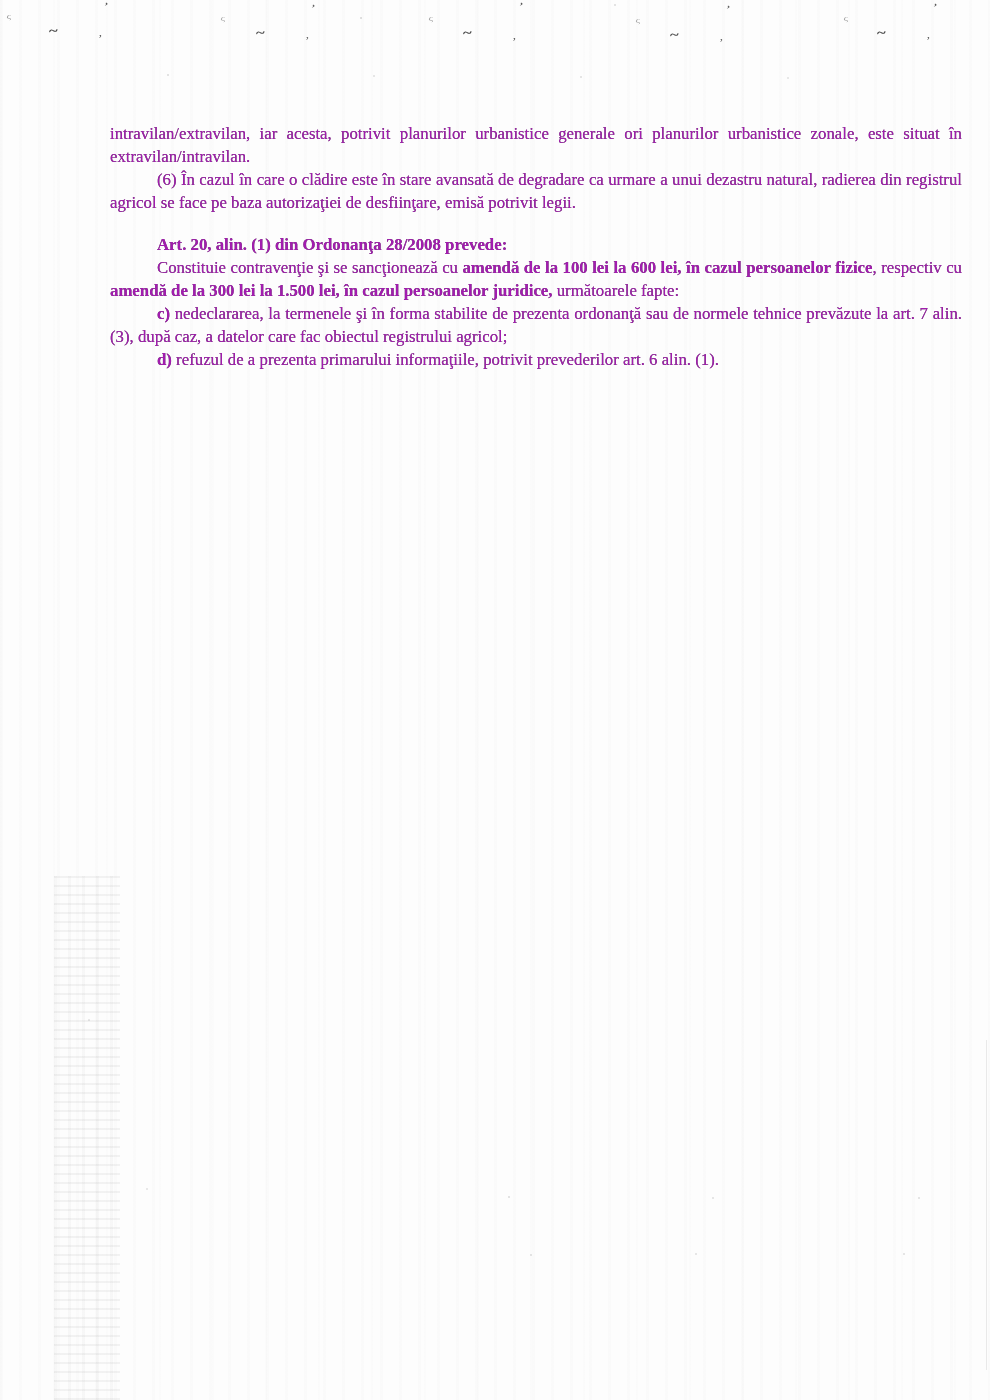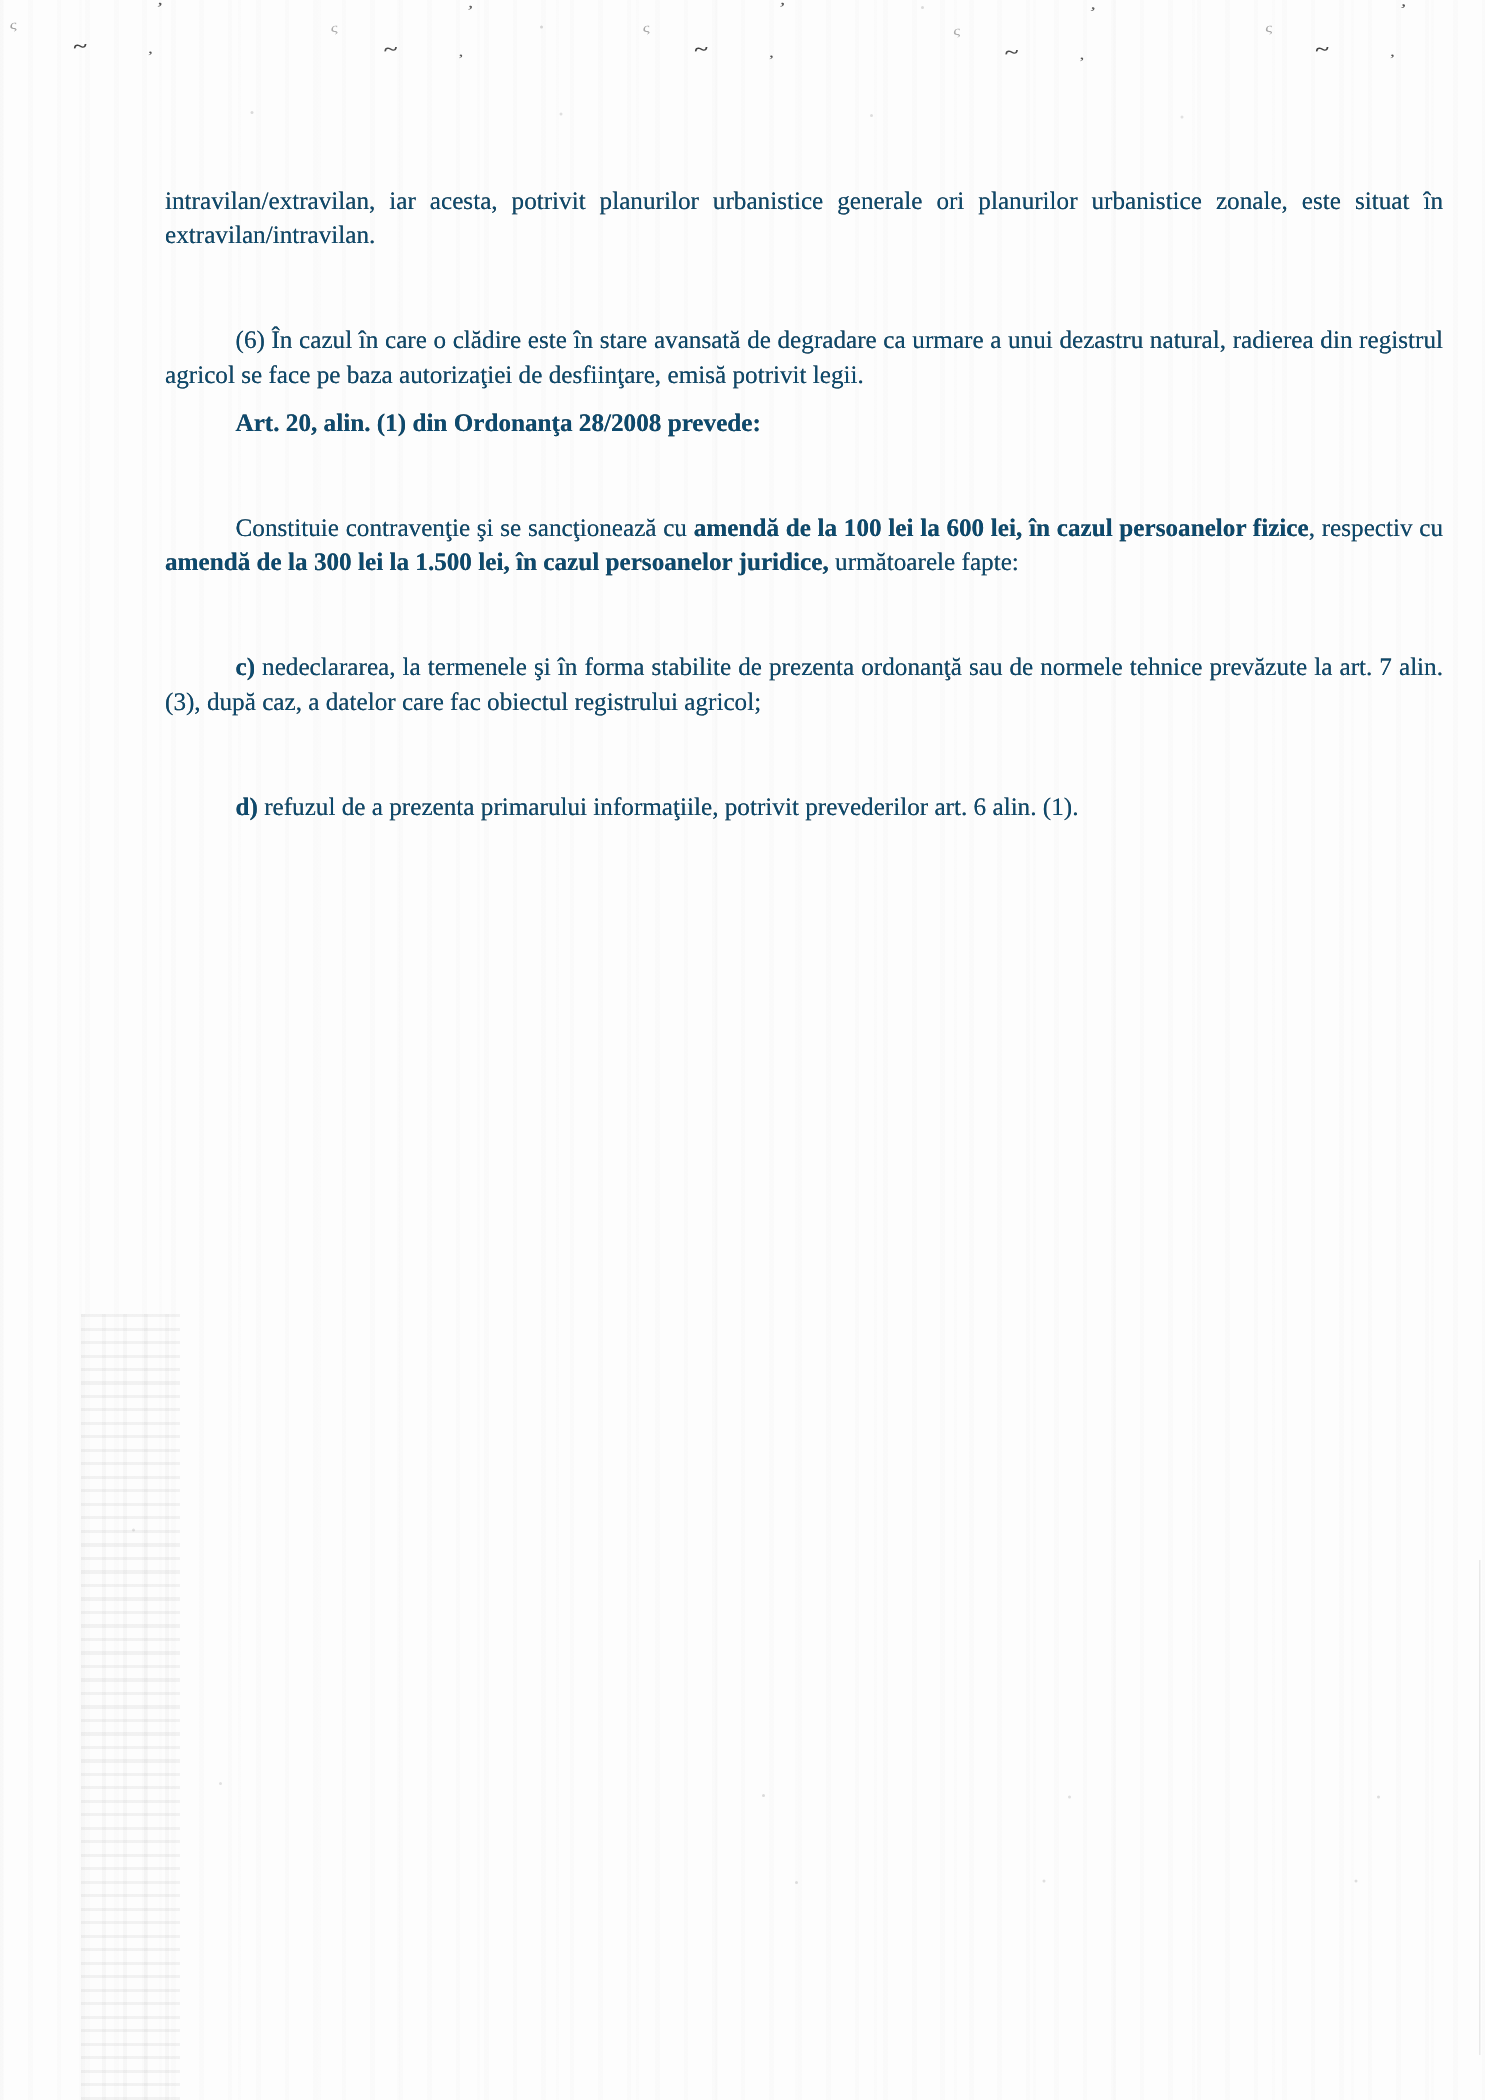--- a/index.html
+++ b/index.html
@@ -58,21 +58,20 @@
     line-height: 23px;
     color: #1d1d1d;
     text-align: justify;
     text-shadow: 0 0 0.35px rgba(25,25,25,0.75);
   }
   .para {
     margin: 0;
   }
   .para.indent {
     text-indent: 47px;
-    margin-top: 47px;
   }
   .b {
     font-weight: bold;
   }
   .mark {
     position: absolute;
     font-family: "Liberation Serif", serif;
     line-height: 1;
     pointer-events: none;
     white-space: pre;
@@ -86,24 +85,24 @@
     pointer-events: none;
   }
 </style>
 </head>
 <body>
 
 <div class="page">
   <div class="streaks"></div>
   <div class="left-band"></div>
   <div class="right-edge-line"></div>
-  <div class="doc" style="color: #0c4a6e;">
+  <div class="doc" style="color: #a21caf;">
       <p class="para"><span class="">intravilan/extravilan, iar acesta, potrivit planurilor urbanistice generale ori planurilor urbanistice zonale, este situat în extravilan/intravilan.</span></p>
       <p class="para indent"><span class="">(6) În cazul în care o clădire este în stare avansată de degradare ca urmare a unui dezastru natural, radierea din registrul agricol se face pe baza autorizaţiei de desfiinţare, emisă potrivit legii.</span></p>
-      <p class="para indent" style="margin-top: 9px;"><span class="b">Art. 20, alin. (1) din Ordonanţa 28/2008 prevede:</span></p>
+      <p class="para indent" style="margin-top: 19px;"><span class="b">Art. 20, alin. (1) din Ordonanţa 28/2008 prevede:</span></p>
       <p class="para indent"><span class="">Constituie contravenţie şi se sancţionează cu </span><span class="b">amendă de la 100 lei la 600 lei, în cazul persoanelor fizice</span><span class="">, respectiv cu </span><span class="b">amendă de la 300 lei la 1.500 lei, în cazul persoanelor juridice,</span><span class=""> următoarele fapte:</span></p>
       <p class="para indent"><span class="b">c)</span><span class=""> nedeclararea, la termenele şi în forma stabilite de prezenta ordonanţă sau de normele tehnice prevăzute la art. 7 alin. (3), după caz, a datelor care fac obiectul registrului agricol;</span></p>
       <p class="para indent"><span class="b">d)</span><span class=""> refuzul de a prezenta primarului informaţiile, potrivit prevederilor art. 6 alin. (1).</span></p>
     </div>
   <div>
       <span class="mark" style="left: 104px; top: 1px; font-size: 11px; color: rgb(69, 69, 69); font-weight: normal; opacity: 0.9; transform: rotate(12deg) scaleX(1.3);">’</span>
       <span class="mark" style="left: 311px; top: 3px; font-size: 11px; color: rgb(69, 69, 69); font-weight: normal; opacity: 0.85; transform: rotate(12deg) scaleX(1.3);">’</span>
       <span class="mark" style="left: 519px; top: 1px; font-size: 11px; color: rgb(69, 69, 69); font-weight: normal; opacity: 0.9; transform: rotate(12deg) scaleX(1.3);">’</span>
       <span class="mark" style="left: 726px; top: 4px; font-size: 11px; color: rgb(69, 69, 69); font-weight: normal; opacity: 0.85; transform: rotate(12deg) scaleX(1.3);">’</span>
       <span class="mark" style="left: 933px; top: 2px; font-size: 11px; color: rgb(69, 69, 69); font-weight: normal; opacity: 0.9; transform: rotate(12deg) scaleX(1.3);">’</span>

